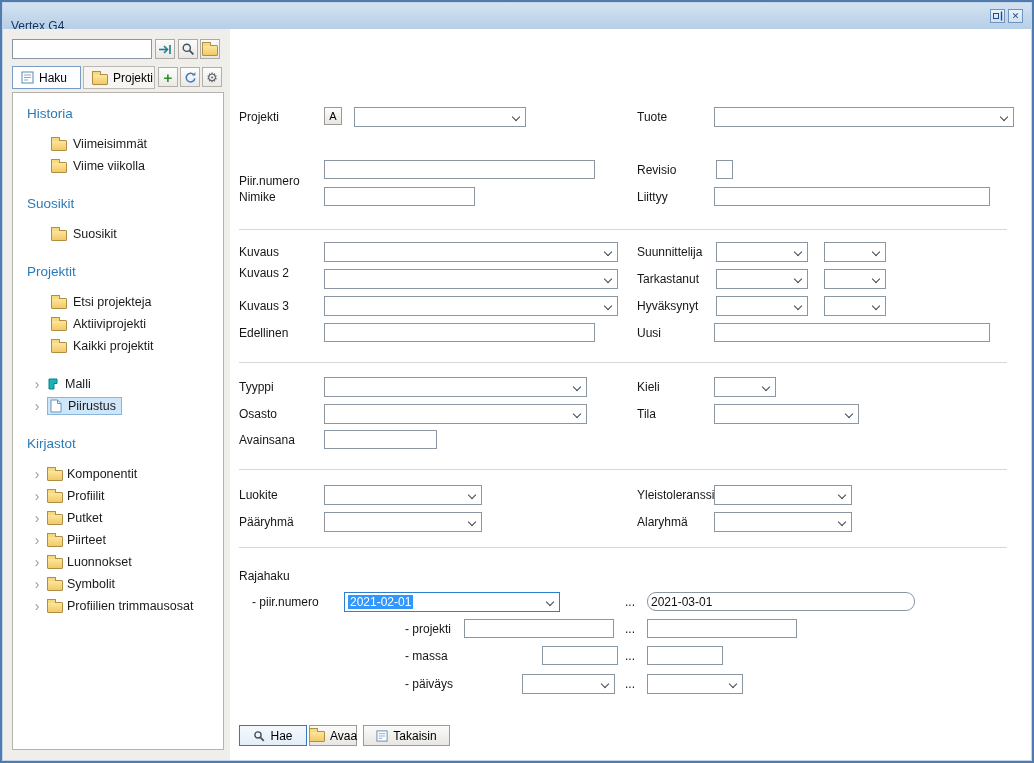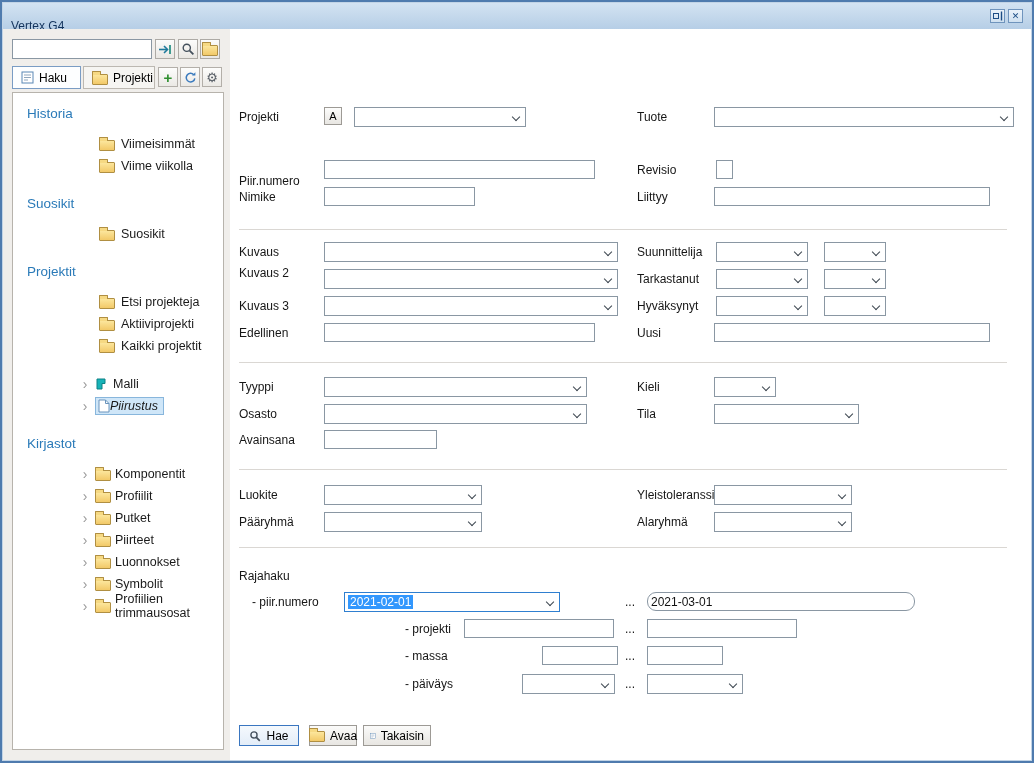--- a/index.html
+++ b/index.html
@@ -17,25 +17,25 @@
   .tab{position:absolute;top:64px;height:23px;display:flex;align-items:center;gap:5px;padding:0 8px;font-size:12px;cursor:pointer;}
   .tab.active{background:#fdfeff;border:1px solid #7a9cc4;}
   .tab.inactive{background:#f6f5f2;border:1px solid #bcb8b1;}
   .smbtn{position:absolute;top:65px;width:20px;height:20px;background:linear-gradient(#fdfdfc,#ebe9e5);border:1px solid #b3afa9;display:flex;align-items:center;justify-content:center;cursor:pointer;}
   
   .sidebar{position:absolute;left:10px;top:90px;width:212px;height:658px;background:#fff;border:1px solid #b7b3ac;overflow:hidden;padding-top:10px;}
   .side-sec{margin-top:16px;}
   .side-sec.first{margin-top:0;}
   .side-head{height:22px;line-height:22px;padding-left:14px;font-size:13.5px;color:#2a7ab8;}
   .side-head.bold{font-weight:bold;color:#1e6fb8;}
-  .side-items{margin-top:8px;padding-left:48px;}
+  .side-items{margin-top:8px;}
   .side-item{height:22px;display:flex;align-items:center;gap:6px;padding-left:38px;font-size:12.5px;color:#1a1a1a;cursor:pointer;}
   .side-item.exp{padding-left:18px;gap:4px;}
   .chev{color:#9a9a9a;font-size:14px;width:12px;text-align:center;flex:0 0 auto;}
-  .sel{display:flex;align-items:center;background:#cfe6f8;border:1px solid #88b6dc;padding:1px 5px 1px 2px;font-style:italic;}
+  .sel{display:flex;align-items:center;gap:6px;background:#cfe6f8;border:1px solid #88b6dc;padding:1px 5px 1px 2px;}
   .folder{width:16px;height:11px;position:relative;background:linear-gradient(#fce69c,#f2c968);border:1px solid #b08f42;border-radius:1px;flex:0 0 auto;margin-top:3px;}
   .folder::before{content:"";position:absolute;top:-4px;left:-1px;width:7px;height:3px;background:#f6d983;border:1px solid #b08f42;border-bottom:none;border-radius:1px 1px 0 0;}
   
   .main{position:absolute;left:228px;top:27px;right:1px;bottom:1px;background:#fff;}
   .lbl{position:absolute;font-size:12px;color:#161616;white-space:nowrap;}
   .inp{position:absolute;height:19px;border:1px solid #8a97a3;background:#fff;font-size:12px;font-family:"Liberation Sans",sans-serif;padding:0 3px;color:#111;}
   .cmb{position:absolute;height:20px;border:1px solid #8a97a3;background:#fff;cursor:pointer;font-size:12px;display:flex;align-items:center;padding-left:3px;}
   .cmb .arr{position:absolute;right:6px;top:6px;width:6px;height:6px;border-right:1.5px solid #3c4650;border-bottom:1.5px solid #3c4650;transform:rotate(45deg);}
   .cmb.focused{border:1px solid #2f7fd0;}
   .selval{background:#3297fd;color:#fff;padding:0 2px;font-size:12px;}
@@ -352,32 +352,32 @@
 
     <span class="lbl" style="left:175px;top:648px;">- päiväys</span>
     <div class="cmb" style="left:292px;top:645px;width:93px;">
         <span class="arr"></span>
       </div>
     <span class="lbl" style="left:395px;top:648px;">...</span>
     <div class="cmb" style="left:417px;top:645px;width:96px;">
         <span class="arr"></span>
       </div>
 
-    <div class="fbtn default" style="left:9px;top:696px;width:60px;">
+    <div class="fbtn default" style="left:9px;top:696px;width:68px;">
       <svg width="12" height="12" viewBox="0 0 14 14">
           <circle cx="5.8" cy="5.8" r="3.6" fill="none" stroke="#44505c" stroke-width="1.6"></circle>
           <line x1="8.6" y1="8.6" x2="12.6" y2="12.6" stroke="#44505c" stroke-width="2"></line>
         </svg>
       <span>Hae</span>
     </div>
     <div class="fbtn" style="left:79px;top:696px;width:48px;">
       <span class="folder" style="margin-top:2px;"></span>
       <span>Avaa</span>
     </div>
-    <div class="fbtn" style="left:133px;top:696px;width:68px;">
+    <div class="fbtn" style="left:133px;top:696px;width:87px;">
       <svg width="12" height="12" viewBox="0 0 13 13">
           <rect x="1" y="1" width="11" height="11" fill="#fff" stroke="#5b87b5"></rect>
           <line x1="3" y1="4" x2="10" y2="4" stroke="#8fa6bd"></line>
           <line x1="3" y1="6.5" x2="10" y2="6.5" stroke="#8fa6bd"></line>
           <line x1="3" y1="9" x2="7" y2="9" stroke="#8fa6bd"></line>
         </svg>
       <span>Takaisin</span>
     </div>
 
   </div>

